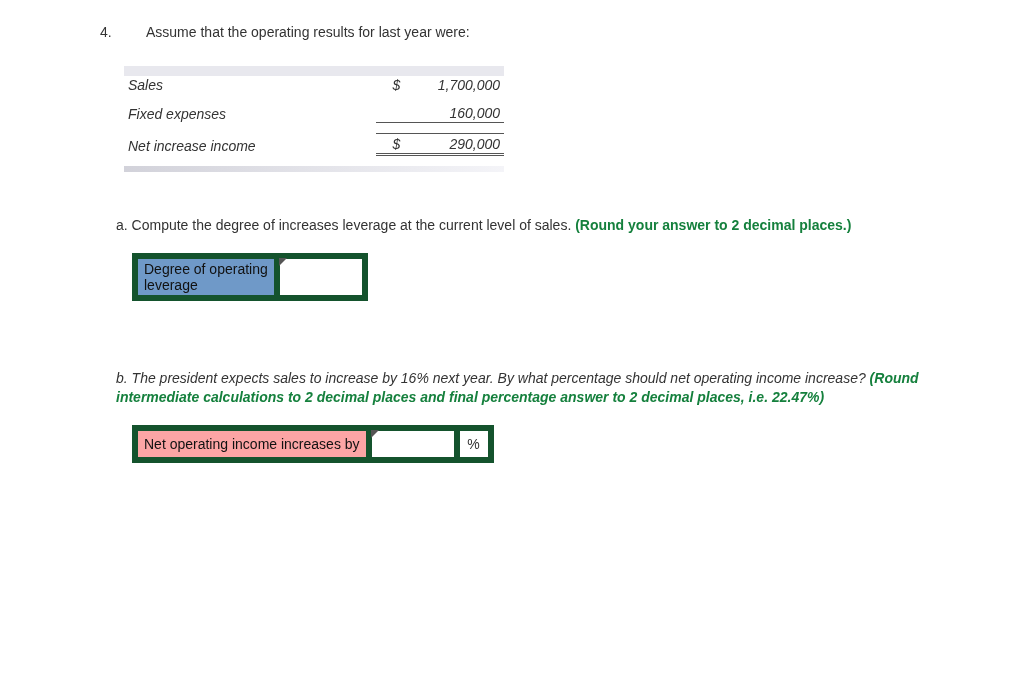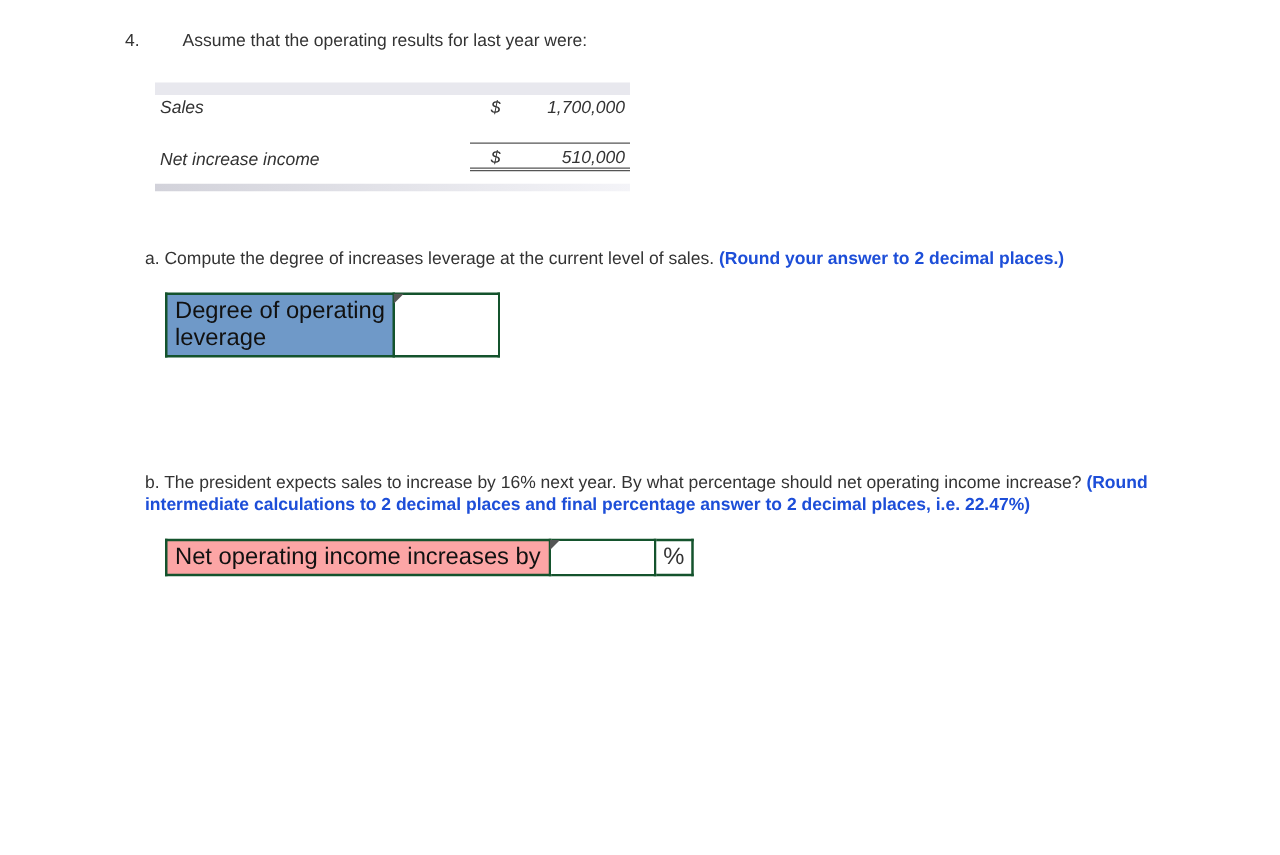--- a/index.html
+++ b/index.html
@@ -71,31 +71,31 @@
   .spacer td { height: 8px; }
   .subq {
     margin: 44px 0 0 16px;
     max-width: 820px;
     line-height: 1.35;
   }
   .subq-letter {
     display: inline;
   }
   .red {
-    color: #1d4ed8;
+    color: #15803d;
     font-weight: bold;
   }
   .answer-box {
     margin: 18px 0 0 32px;
     border-collapse: collapse;
   }
   .answer-box td {
-    border: 2px solid #14532d;
+    border: 6px solid #14532d;
     padding: 2px 6px;
-    font-size: 19px;
+    font-size: 14px;
     vertical-align: middle;
   }
   .answer-box .lbl {
     background: #6f99c8;
     color: #111;
     min-width: 120px;
     line-height: 1.15;
   }
   .answer-box .lbl-wide {
     background: #fca5a5;
@@ -139,27 +139,32 @@
           <td colspan="3"></td>
         </tr>
     <tr>
       <td class="label">Sales</td>
       <td class="cur">$</td>
       <td class="val">1,700,000</td>
     </tr>
     <tr class="spacer">
           <td colspan="3"></td>
         </tr>
+    <tr class="underline">
+      <td class="label">Fixed expenses</td>
+      <td class="cur"></td>
+      <td class="val">160,000</td>
+    </tr>
     <tr class="spacer">
           <td colspan="3"></td>
         </tr>
     <tr class="dbl">
       <td class="label">Net increase income</td>
       <td class="cur">$</td>
-      <td class="val">510,000</td>
+      <td class="val">290,000</td>
     </tr>
     <tr class="spacer">
           <td colspan="3"></td>
         </tr>
     <tr class="grad-band">
           <td colspan="3"></td>
         </tr>
   </tbody>
     </table>
 
@@ -174,21 +179,21 @@
         <tr>
       <td class="lbl">
         <span>Degree of operating</span><br>
         <span>leverage</span>
       </td>
       <td class="input-cell"></td>
     </tr>
   </tbody>
     </table>
 
-  <div class="subq" style="margin-top:90px;">
+  <div class="subq" style="margin-top:68px;font-style:italic;">
     <span class="subq-letter">b.</span>
     <span>The president expects sales to increase by 16% next year. By what percentage should net operating income increase?</span>
     <span class="red">(Round intermediate calculations to 2 decimal places and final percentage answer to 2 decimal places, i.e. 22.47%)</span>
   </div>
 
   <table class="answer-box">
     <tbody>
         <tr>
       <td class="lbl-wide">Net operating income increases by</td>
       <td class="input-cell"></td>

